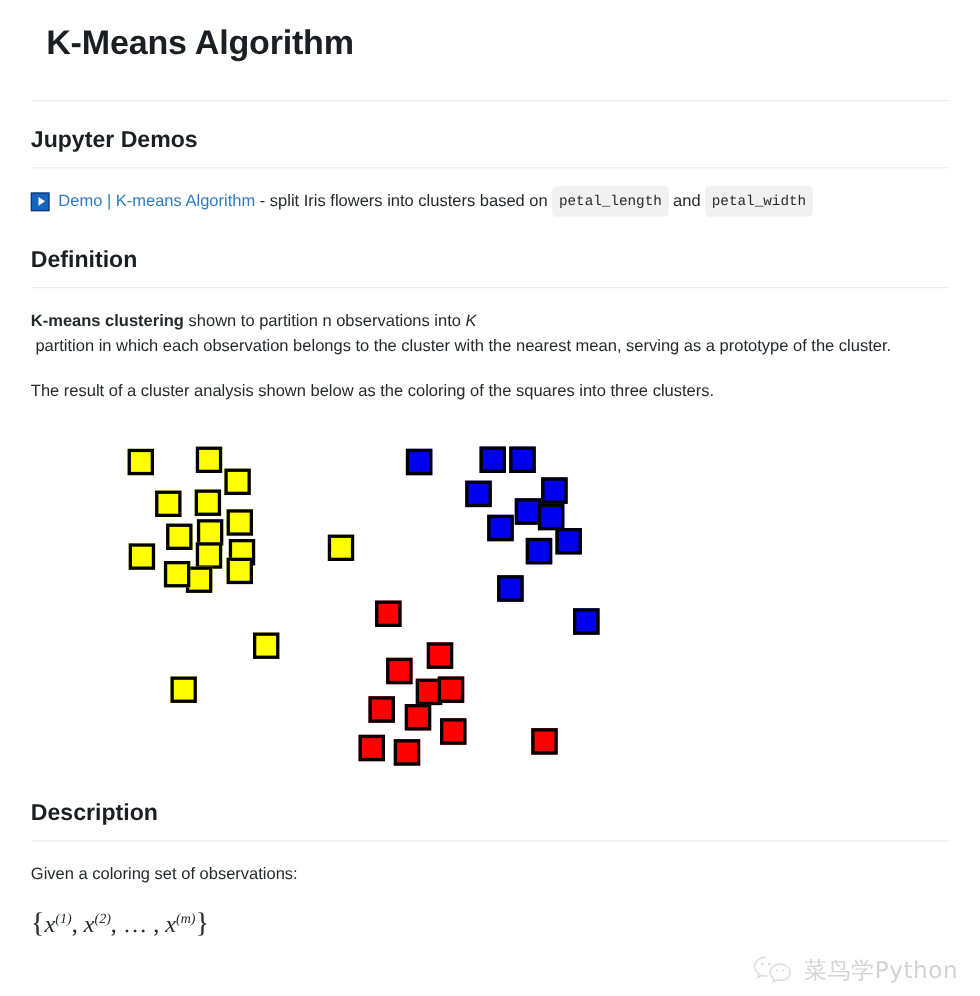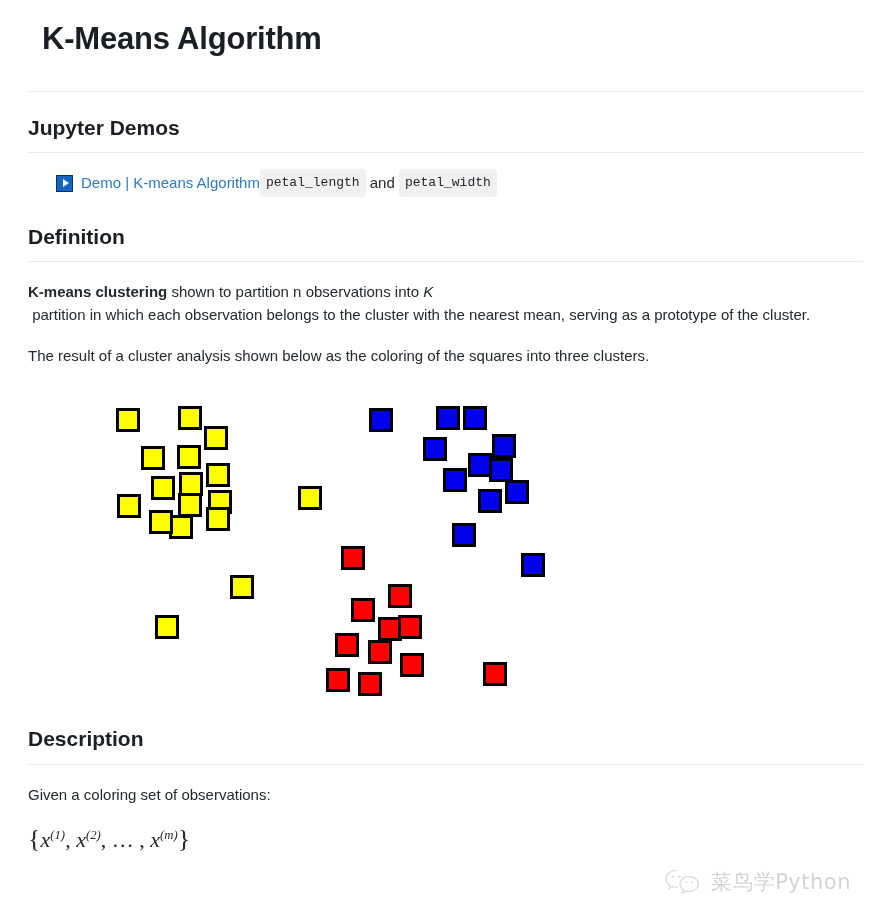--- a/index.html
+++ b/index.html
@@ -67,21 +67,20 @@
 
   
   .demo-line {
     display: flex;
     align-items: center;
     font-size: 15px;
     line-height: 22px;
     color: #24292e;
     gap: 0;
     flex-wrap: wrap;
-    margin-left: 28px;
   }
   .play-icon {
     width: 17px;
     height: 17px;
     flex: 0 0 17px;
     background: #1565c0;
     border: 1.5px solid #10316b;
     box-sizing: border-box;
     display: inline-flex;
     align-items: center;
@@ -145,21 +144,21 @@
   .math sup {
     font-size: 0.58em;
     vertical-align: super;
     font-style: italic;
   }
   .math .upr { font-style: normal; }
 
   
   .watermark {
     position: absolute;
-    right: 40px;
+    right: 20px;
     bottom: 22px;
     display: flex;
     align-items: center;
     gap: 8px;
     opacity: 0.62;
     pointer-events: none;
     text-align: right;
   }
   .wm-text {
     font-size: 21px;
@@ -182,20 +181,21 @@
   <h2 class="h2">Jupyter Demos</h2>
   <div class="spacer-after-h2"></div>
   <hr class="rule">
   <div class="spacer-demo"></div>
 
   <div class="demo-line">
     <span class="play-icon">
         <span class="tri"></span>
       </span>
     <a class="demo-link" href="#">Demo | K-means Algorithm</a>
+    <span class="demo-tail sp"> - split Iris flowers into clusters based on </span>
     <code class="inline">petal_length</code>
     <span class="sp"> and </span>
     <code class="inline">petal_width</code>
   </div>
 
   <div class="spacer-def"></div>
   <h2 class="h2">Definition</h2>
   <div class="spacer-after-h2"></div>
   <hr class="rule">
   <div class="spacer-para"></div>

